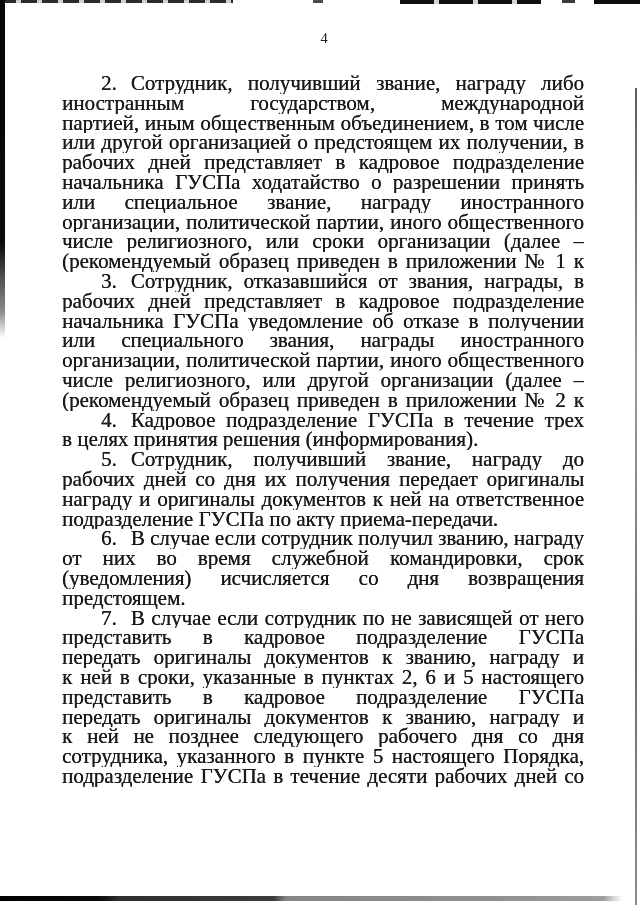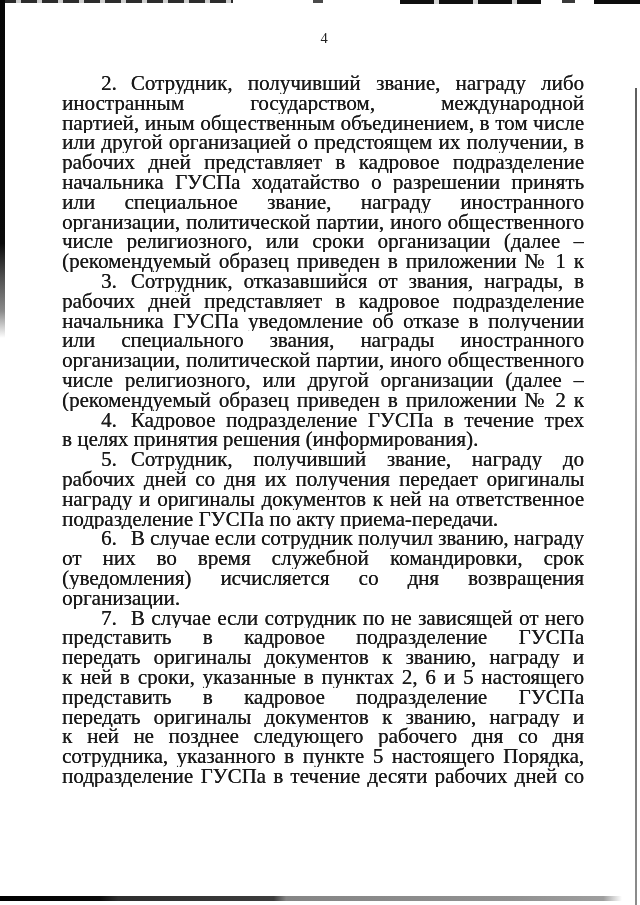--- a/index.html
+++ b/index.html
@@ -100,21 +100,21 @@
       <div class="line end">(рекомендуемый образец приведен в приложении № 2 к настоящему Порядку).</div>
       <div class="line first"><span class="pnum">4.</span><span>Кадровое подразделение ГУСПа в течение трех пункте дней со дня</span></div>
       <div class="line end">в целях принятия решения (информирования).</div>
       <div class="line first"><span class="pnum">5.</span><span>Сотрудник, получивший звание, награду до принятия начальником</span></div>
       <div class="line">рабочих дней со дня их получения передает оригиналы документов к званию,</div>
       <div class="line">награду и оригиналы документов к ней на ответственное хранение в кадровое</div>
       <div class="line end">подразделение ГУСПа по акту приема-передачи.</div>
       <div class="line first"><span class="pnum">6.</span><span>В случае если сотрудник получил званию, награду или отказался</span></div>
       <div class="line">от них во время служебной командировки, срок представления ходатайства</div>
       <div class="line">(уведомления) исчисляется со дня возвращения сотрудника из служебной</div>
-      <div class="line end">организации.</div>
+      <div class="line end">предстоящем.</div>
       <div class="line first"><span class="pnum">7.</span><span>В случае если сотрудник по не зависящей от него причине не может</span></div>
       <div class="line">представить в кадровое подразделение ГУСПа ходатайство (уведомление),</div>
       <div class="line">передать оригиналы документов к званию, награду и оригиналы документов</div>
       <div class="line">к ней в сроки, указанные в пунктах 2, 6 и 5 настоящего Порядка, он обязан</div>
       <div class="line">представить в кадровое подразделение ГУСПа ходатайство (уведомление),</div>
       <div class="line">передать оригиналы документов к званию, награду и оригиналы документов</div>
       <div class="line end">к ней не позднее следующего рабочего дня со дня устранения такой причины.</div>
       <div class="line">сотрудника, указанного в пункте 5 настоящего Порядка, кадровое</div>
       <div class="line">подразделение ГУСПа в течение десяти рабочих дней со дня принятия</div>
     </div>

